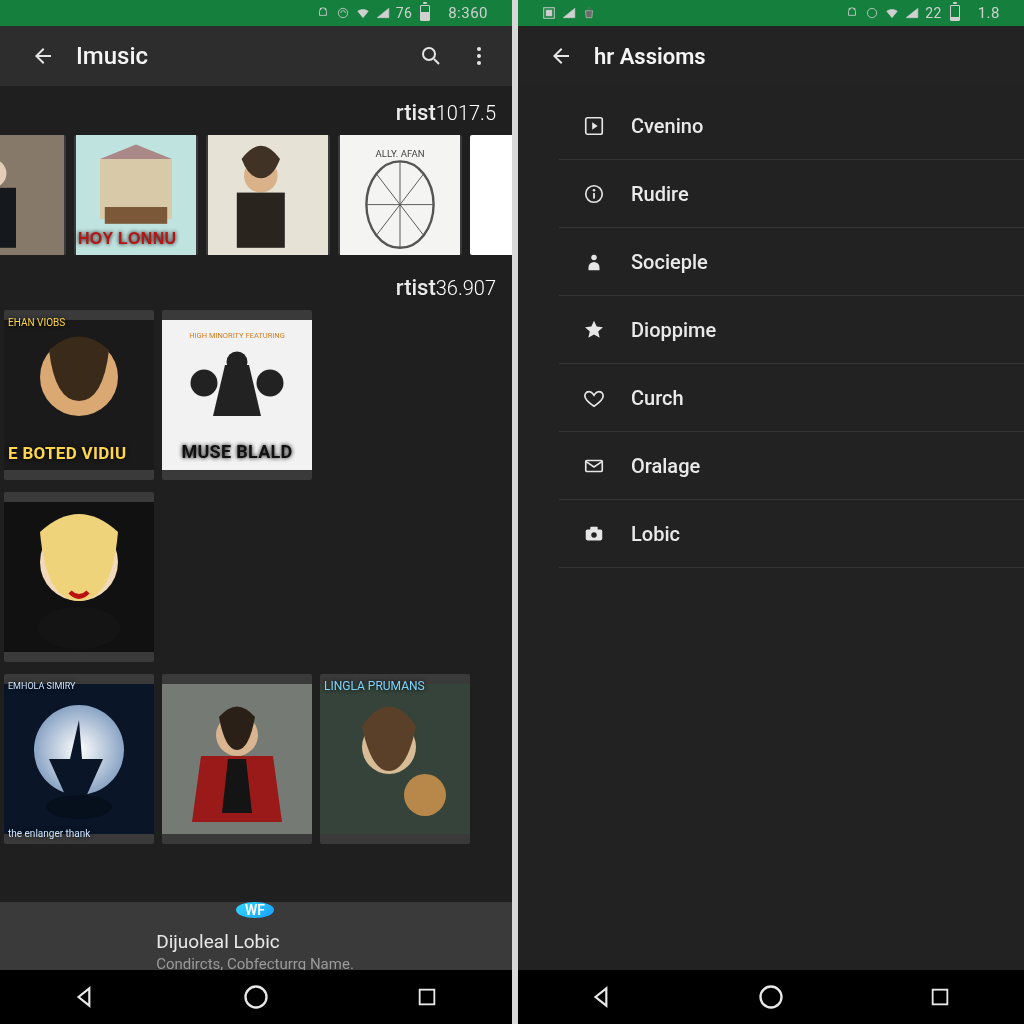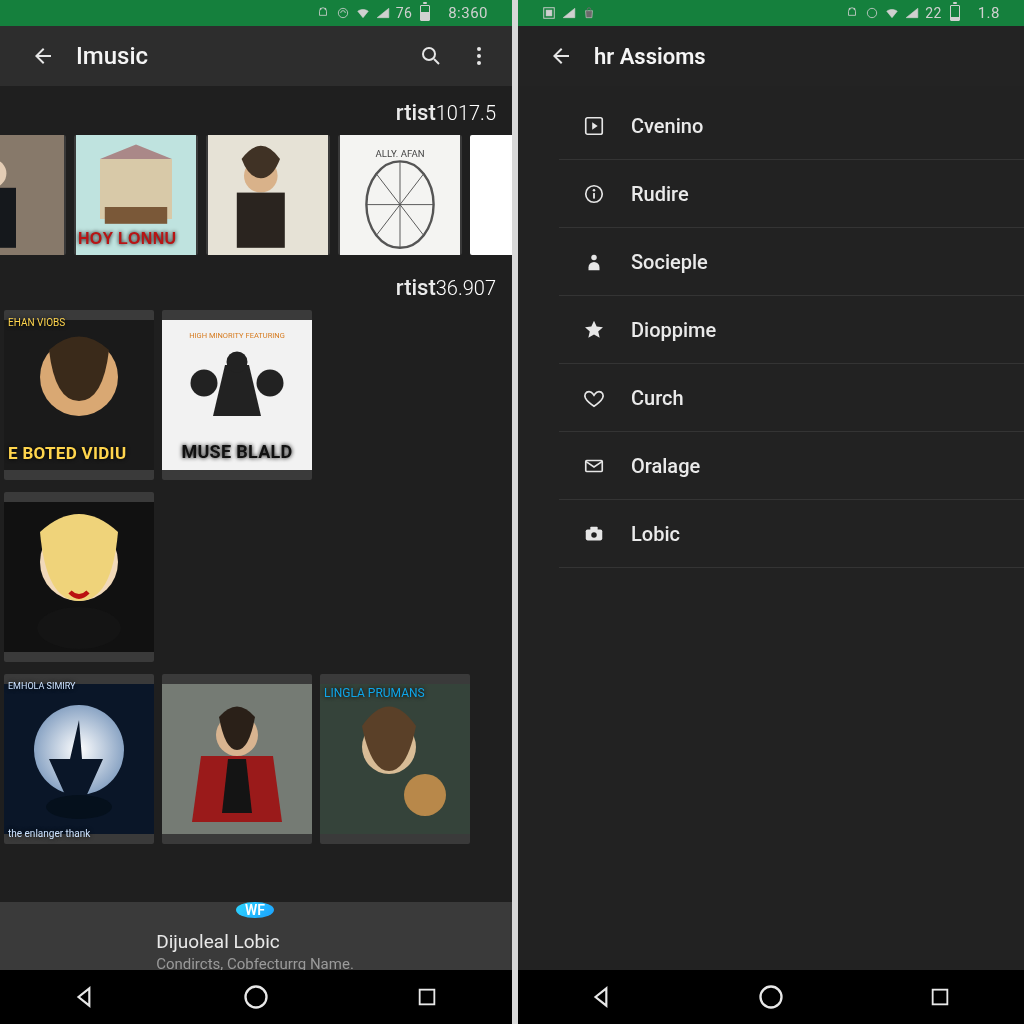--- a/index.html
+++ b/index.html
@@ -326,21 +326,21 @@
             <path d="M44 50l12 0 4 36-20 0z" fill="#141414"></path>
           </svg>
       </div>
       <div class="thumb">
         <svg class="art" viewBox="0 0 100 100">
             <rect width="100" height="100" fill="#35433a"></rect>
             <circle cx="46" cy="42" r="18" fill="#d8bc96"></circle>
             <path d="M28 28q18-26 36 0q-6 30-18 30T28 28z" fill="#5a4028"></path>
             <circle cx="70" cy="74" r="14" fill="#b8884a"></circle>
           </svg>
-        <div class="album-caption" style="font-size:12px;top:13px;bottom:auto;color:#0ea5e9;">LINGLA PRUMANS</div>
+        <div class="album-caption" style="font-size:12px;top:6px;bottom:auto;color:#7dd3fc;">LINGLA PRUMANS</div>
       </div>
     </div>
 
     <div class="now-playing">
       <div class="np-avatar">WF</div>
       <div class="np-text">
         <div class="np-title">Dijuoleal Lobic</div>
         <div class="np-sub">Condircts, Cobfecturrg Name.</div>
       </div>
       <div class="np-close">

